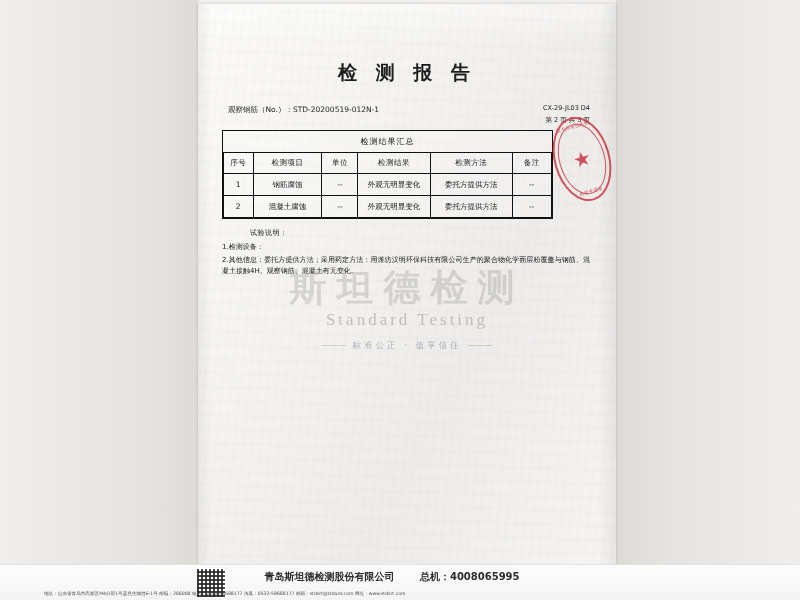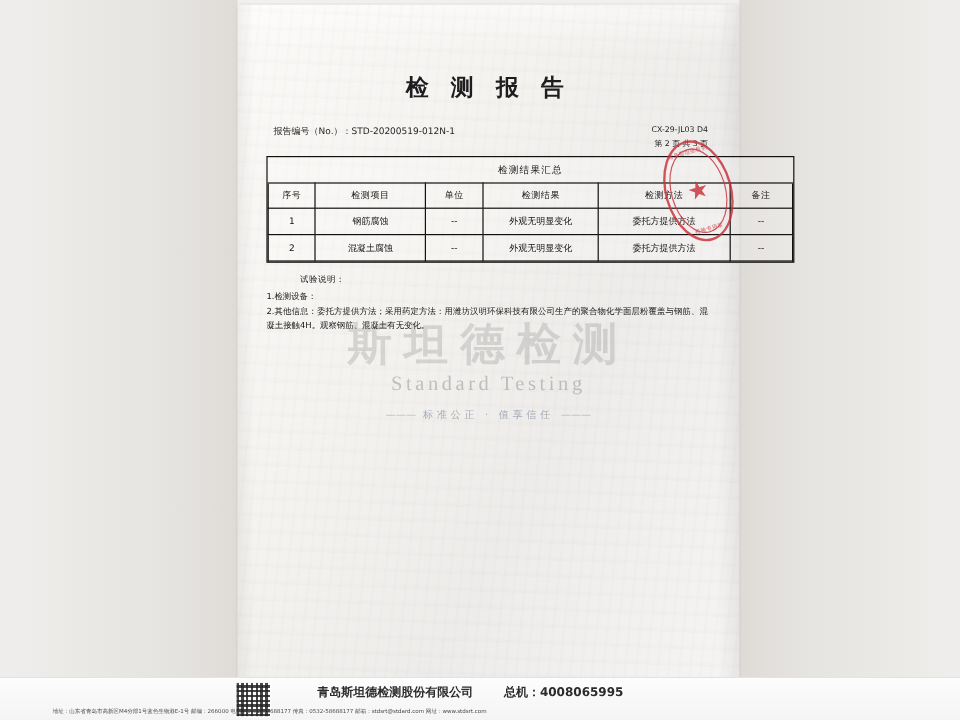--- a/index.html
+++ b/index.html
@@ -70,21 +70,21 @@
   .code-top {
     position: absolute; right: 26px; top: 98px;
     font-size: 6.5px; color: #222;
     font-family: "DejaVu Sans", sans-serif;
     text-align: right; line-height: 12px;
     white-space: nowrap;
   }
 
   .table-wrap {
     position: absolute; left: 24px; top: 126px;
-    width: 440px;
+    width: 331px;
     border: 1px solid #111;
     background: rgba(255,255,255,0.22);
   }
   table.result {
     width: 100%;
     border-collapse: collapse;
     font-family: "DejaVu Sans", sans-serif;
     font-size: 7.5px;
     color: #141414;
   }
@@ -223,21 +223,21 @@
 <div class="page">
   <div class="outer-left"></div>
   <div class="outer-right"></div>
 
   <div class="sheet">
     <div class="texture"></div>
 
     <div class="doc-title">检 测 报 告</div>
 
     <div class="report-no">
-      <span>报告编号（No.）：</span><span>STD-20200519-012N-1</span>
+      <span>观察钢筋（No.）：</span><span>STD-20200519-012N-1</span>
     </div>
 
     <div class="code-top">
       <div>CX-29-JL03    D4</div>
       <div>第 2 页 共 3 页</div>
     </div>
 
     <div class="table-wrap">
       <table class="result">
         <tbody>

